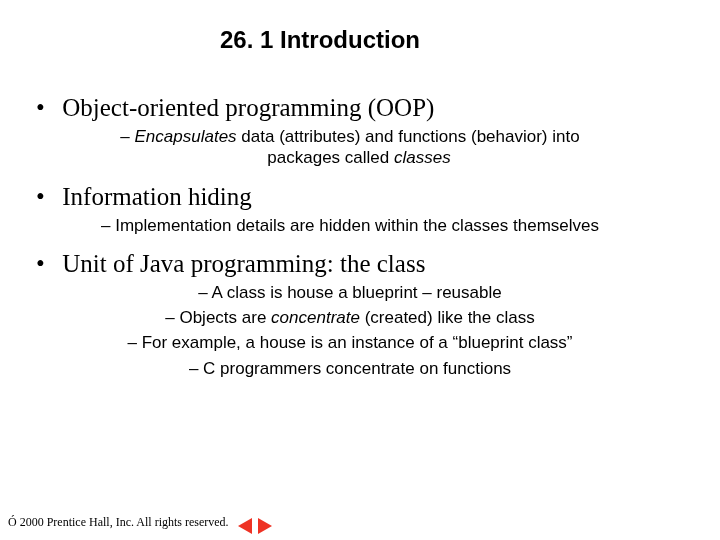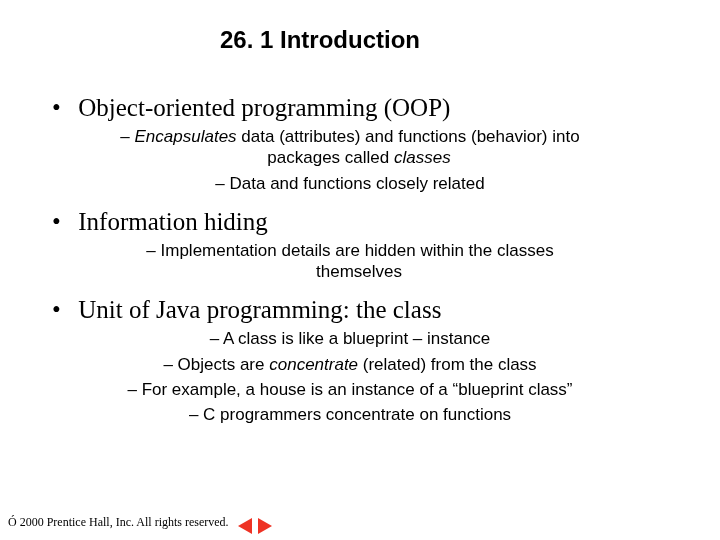--- a/index.html
+++ b/index.html
@@ -22,21 +22,21 @@
   }
   .title {
     text-align: center;
     font-family: Arial, Helvetica, sans-serif;
     font-weight: bold;
     font-size: 24px;
     margin: 8px 0 40px 0;
   }
   ul.top {
     list-style: none;
-    margin: 16px;
+    margin: 0;
     padding: 0 0 0 12px;
   }
   ul.top > li {
     font-family: "Times New Roman", serif;
     font-size: 25px;
     margin-bottom: 2px;
   }
   ul.top > li::before {
     content: "\2022";
     display: inline-block;
@@ -93,37 +93,36 @@
   <div class="title">26. 1  Introduction</div>
 
   <ul class="top">
 
     <li>
       <span>Object-oriented programming (OOP)</span>
       <ul class="sub">
         <li>
           <span class="ital">Encapsulates</span><span> data (attributes) and functions (behavior) into packages called </span><span class="ital">classes</span>
         </li>
-        <li>Data and functions closely related</li>
       </ul>
     </li>
 
     <li>
       <span>Information hiding</span>
       <ul class="sub">
         <li>Implementation details are hidden within the classes themselves</li>
       </ul>
     </li>
 
     <li>
       <span>Unit of Java programming: the class</span>
       <ul class="sub">
-        <li>A class is like a blueprint – instance</li>
+        <li>A class is house a blueprint – reusable</li>
         <li>
-          <span>Objects are </span><span class="ital">concentrate</span><span> (related) from the class</span>
+          <span>Objects are </span><span class="ital">concentrate</span><span> (created) like the class</span>
         </li>
         <li>For example, a house is an instance of a “blueprint class”</li>
         <li>C programmers concentrate on functions</li>
       </ul>
     </li>
 
   </ul>
 
   <div class="footer">Ó 2000 Prentice Hall, Inc.  All rights reserved.</div>
 

